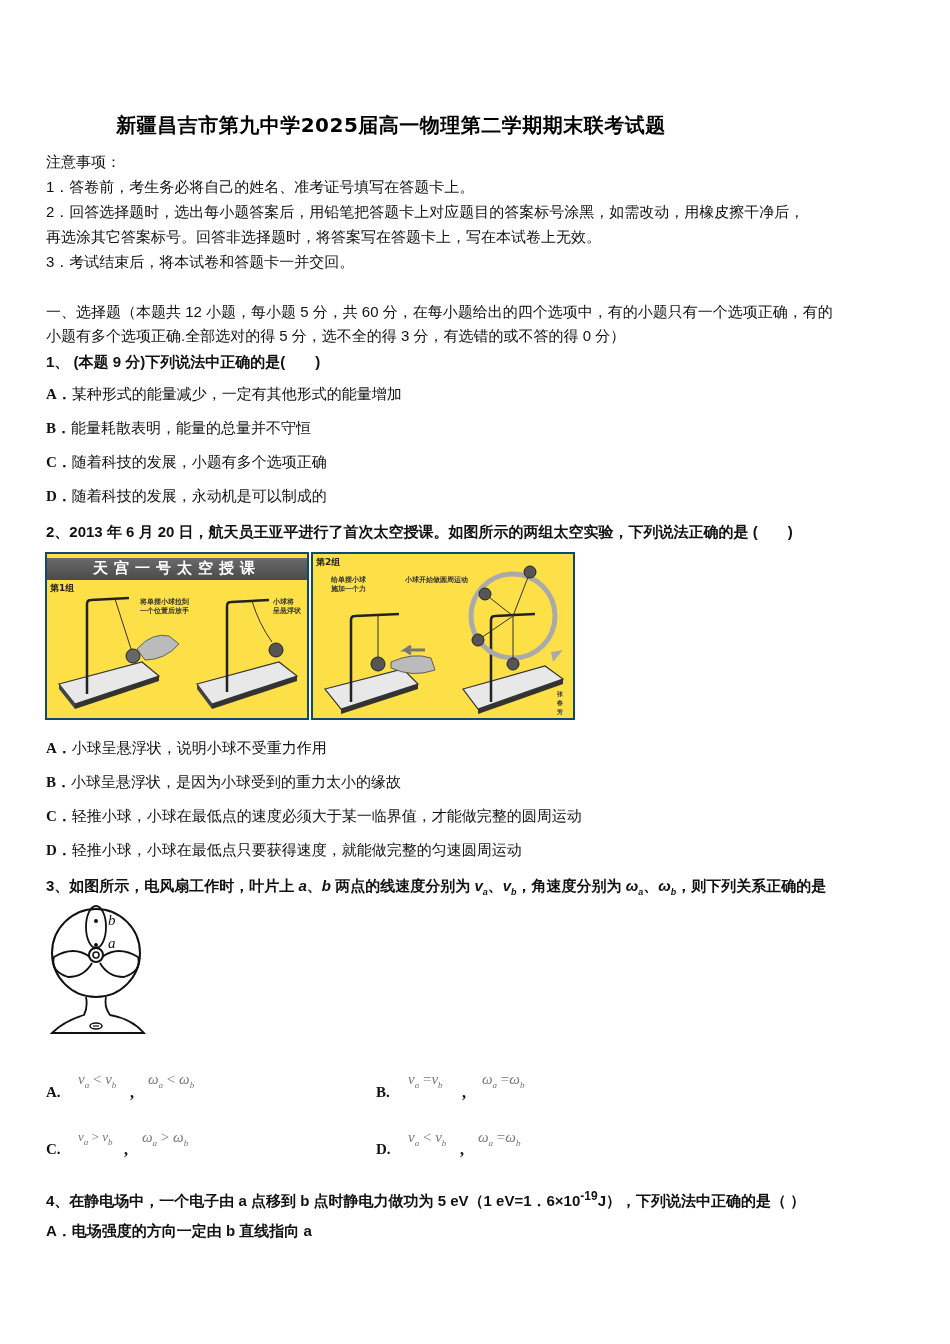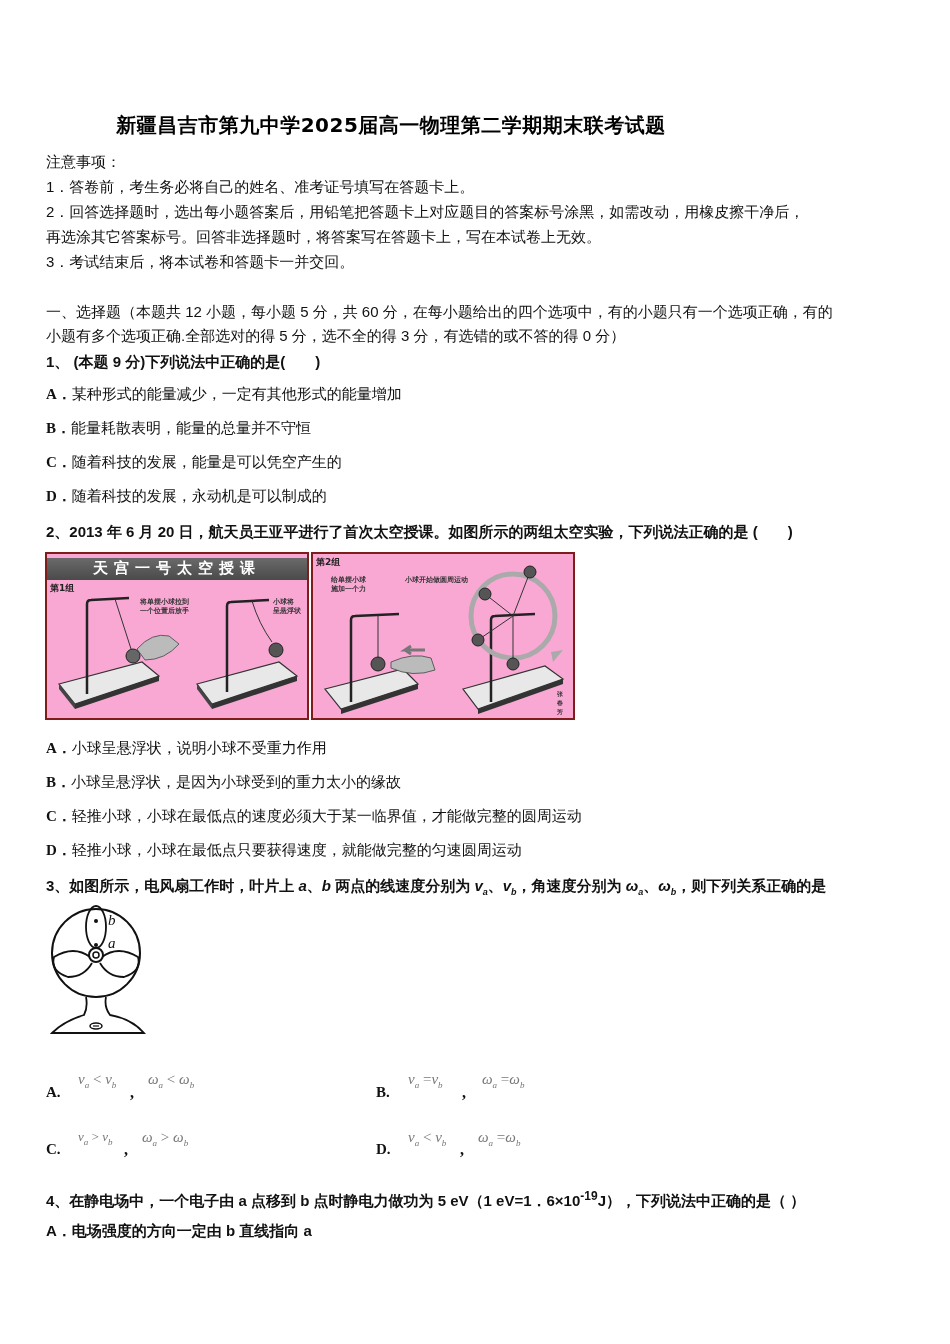--- a/index.html
+++ b/index.html
@@ -5,21 +5,21 @@
   html, body { margin:0; padding:0; background:#ffffff; }
   body { width:950px; height:1344px; position:relative; overflow:hidden;
          font-family:"Liberation Serif","DejaVu Serif",serif; color:#111; }
   .abs { position:absolute; white-space:nowrap; }
   .title { top:112px; left:0; width:782px; text-align:center; font-family:"DejaVu Sans","Liberation Sans",sans-serif;
            font-weight:bold; font-size:20px; letter-spacing:0.5px; color:#000; }
   .line { font-size:15px; line-height:20px; }
   .narrow { font-family:"Liberation Sans","DejaVu Sans",sans-serif; transform-origin:left center; }
   .opt-label { font-weight:bold; font-family:"Liberation Serif",serif; }
   .opt { font-size:15px; }
-  .img-panel { position:absolute; border:2px solid #7f1d1d; background:#f9a8d4; overflow:hidden; }
+  .img-panel { position:absolute; border:2px solid #0c4a6e; background:#fde047; overflow:hidden; }
   .banner { position:absolute; left:0; top:4px; width:100%; height:22px; background:linear-gradient(#6a6a6a,#4a4a4a); }
   .banner span { position:absolute; left:0; right:0; top:1px; text-align:center; color:#fff; font-family:"DejaVu Sans",sans-serif;
                  font-size:15px; font-weight:bold; letter-spacing:6px; }
   .cap { position:absolute; font-family:Liberation Mono, monospace; font-size:7px; font-weight:bold; color:#333; line-height:9px; }
   .grp { position:absolute; font-family:"DejaVu Sans",sans-serif; font-size:9px; font-weight:bold; color:#222; }
   .math { font-family:"Liberation Serif","DejaVu Serif",serif; font-style:italic; color:#777; font-size:15px; }
   .math sub { font-size:9px; }
   .ital { font-style:italic; }
 </style>
 </head>
@@ -32,21 +32,21 @@
 <div class="abs line narrow" style="top:202px;left:46px;">2．回答选择题时，选出每小题答案后，用铅笔把答题卡上对应题目的答案标号涂黑，如需改动，用橡皮擦干净后，</div>
 <div class="abs line narrow" style="top:227px;left:46px;">再选涂其它答案标号。回答非选择题时，将答案写在答题卡上，写在本试卷上无效。</div>
 <div class="abs line narrow" style="top:252px;left:46px;">3．考试结束后，将本试卷和答题卡一并交回。</div>
 
 <div class="abs line narrow" style="top:302px;left:46px;">一、选择题（本题共 12 小题，每小题 5 分，共 60 分，在每小题给出的四个选项中，有的小题只有一个选项正确，有的</div>
 <div class="abs line narrow" style="top:326px;left:46px;">小题有多个选项正确.全部选对的得 5 分，选不全的得 3 分，有选错的或不答的得 0 分）</div>
 
 <div class="abs line narrow" style="top:352px;left:46px;font-weight:bold;">1、 (本题 9 分)下列说法中正确的是(　　)</div>
 <div class="abs opt" style="top:385px;left:46px;"><span class="opt-label">A．</span><span>某种形式的能量减少，一定有其他形式的能量增加</span></div>
 <div class="abs opt" style="top:419px;left:46px;"><span class="opt-label">B．</span><span>能量耗散表明，能量的总量并不守恒</span></div>
-<div class="abs opt" style="top:453px;left:46px;"><span class="opt-label">C．</span><span>随着科技的发展，能量是可以凭空产生的</span></div>
+<div class="abs opt" style="top:453px;left:46px;"><span class="opt-label">C．</span><span>随着科技的发展，小题有多个选项正确</span></div>
 <div class="abs opt" style="top:487px;left:46px;"><span class="opt-label">D．</span><span>随着科技的发展，永动机是可以制成的</span></div>
 
 <div class="abs line narrow" style="top:522px;left:46px;font-weight:bold;">2、2013 年 6 月 20 日，航天员王亚平进行了首次太空授课。如图所示的两组太空实验，下列说法正确的是 (　　)</div>
 
 <div class="img-panel" style="left:45px;top:552px;width:260px;height:164px;">
   <div class="banner">
       <span>天宫一号太空授课</span>
     </div>
   <div class="grp" style="left:3px;top:28px;">第1组</div>
   <div class="cap" style="left:93px;top:44px;">

